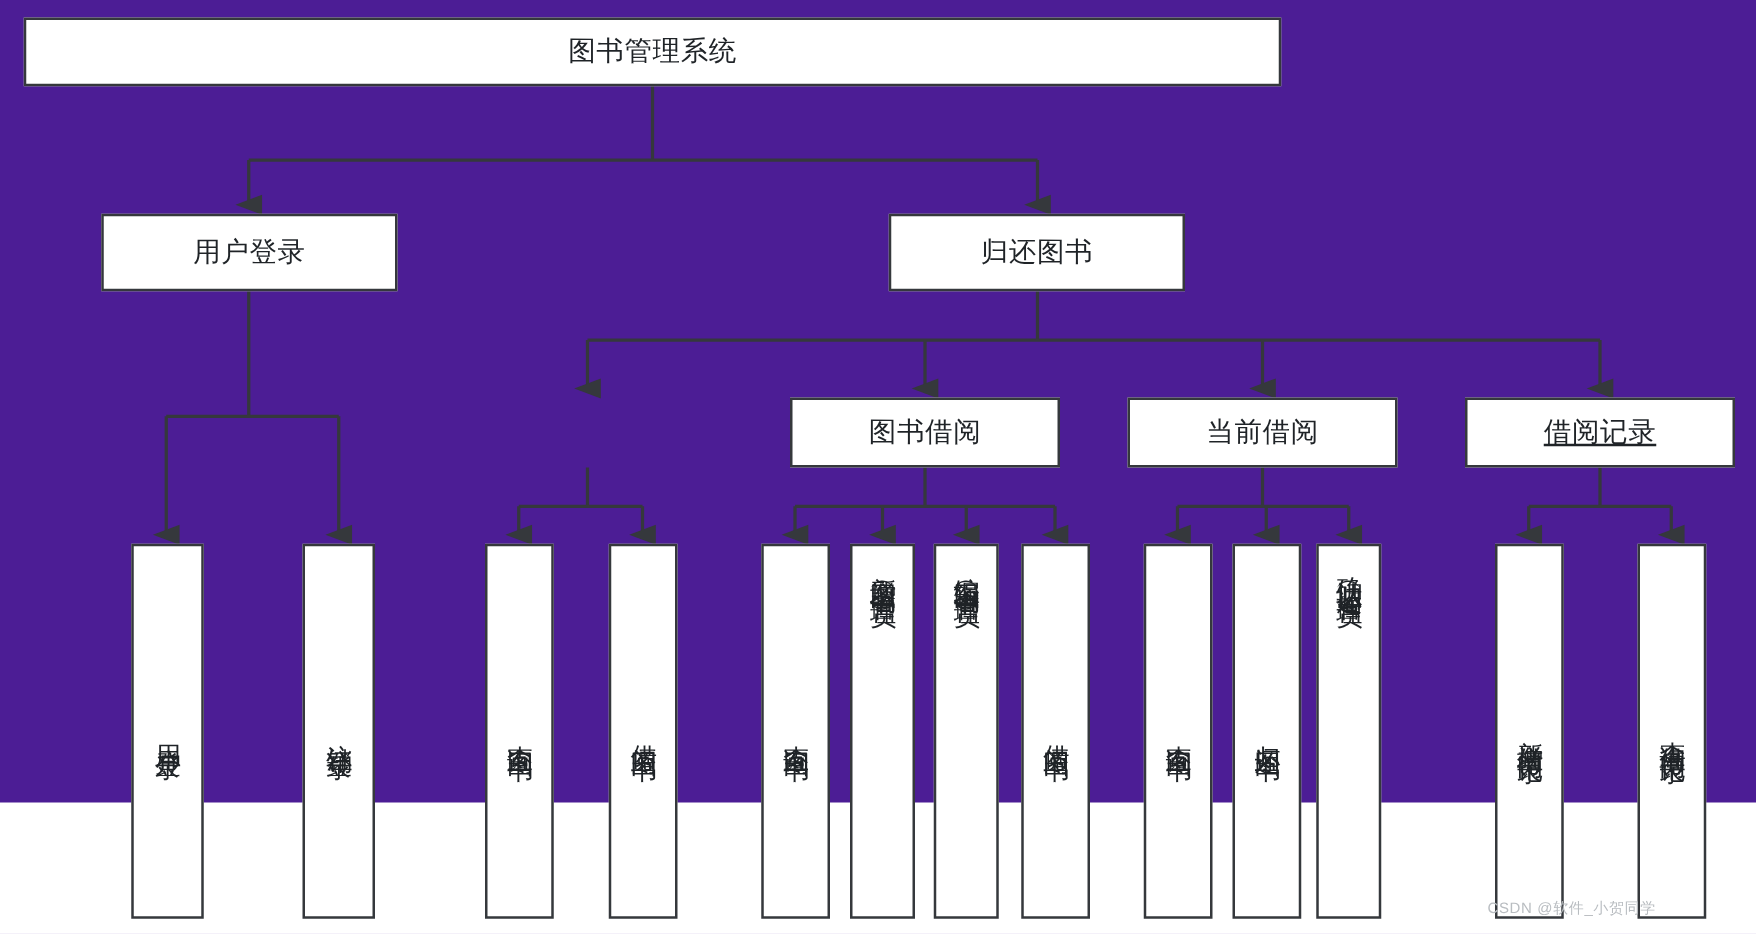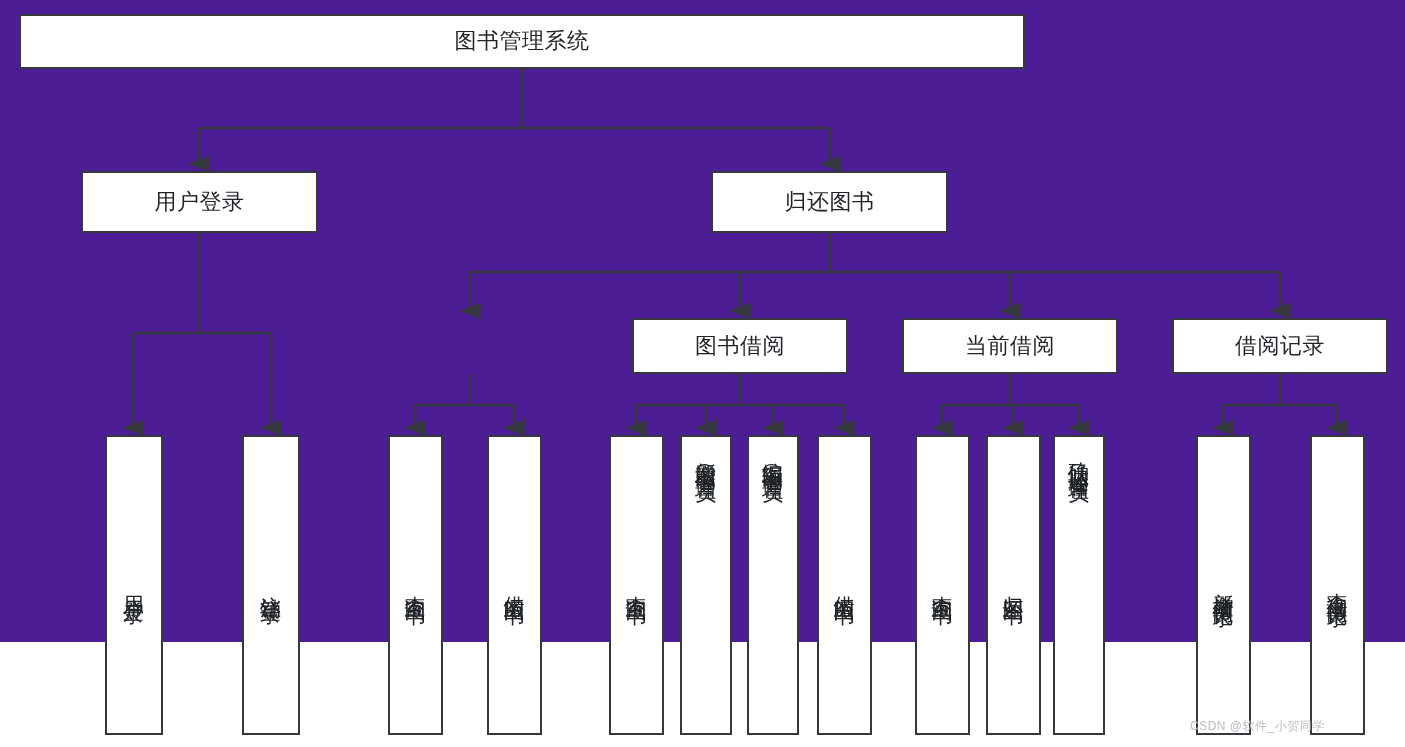--- a/index.html
+++ b/index.html
@@ -138,21 +138,21 @@
   <div class="node" style="left: 711px; top: 171px; width: 237px; height: 62px;">
     <span class="node-label">归还图书</span>
   </div>
 
   <div class="node" style="left: 632px; top: 318px; width: 216px; height: 56px; text-align: right;">
     <span class="node-label">图书借阅</span>
   </div>
   <div class="node" style="left: 902px; top: 318px; width: 216px; height: 56px;">
     <span class="node-label">当前借阅</span>
   </div>
-  <div class="node" style="left: 1172px; top: 318px; width: 216px; height: 56px;">
+  <div class="node" style="left: 1172px; top: 318px; width: 216px; height: 56px; text-decoration: underline;">
     <span class="node-label">借阅记录</span>
   </div>
 
   <div class="node vertical centered" style="left: 105px; top: 435px; width: 58px; height: 300px;">
     <span class="node-label">用户登录</span>
   </div>
   <div class="node vertical centered" style="left: 242px; top: 435px; width: 58px; height: 300px;">
     <span class="node-label">注销登录</span>
   </div>
   <div class="node vertical centered" style="left: 388px; top: 435px; width: 55px; height: 300px;">

